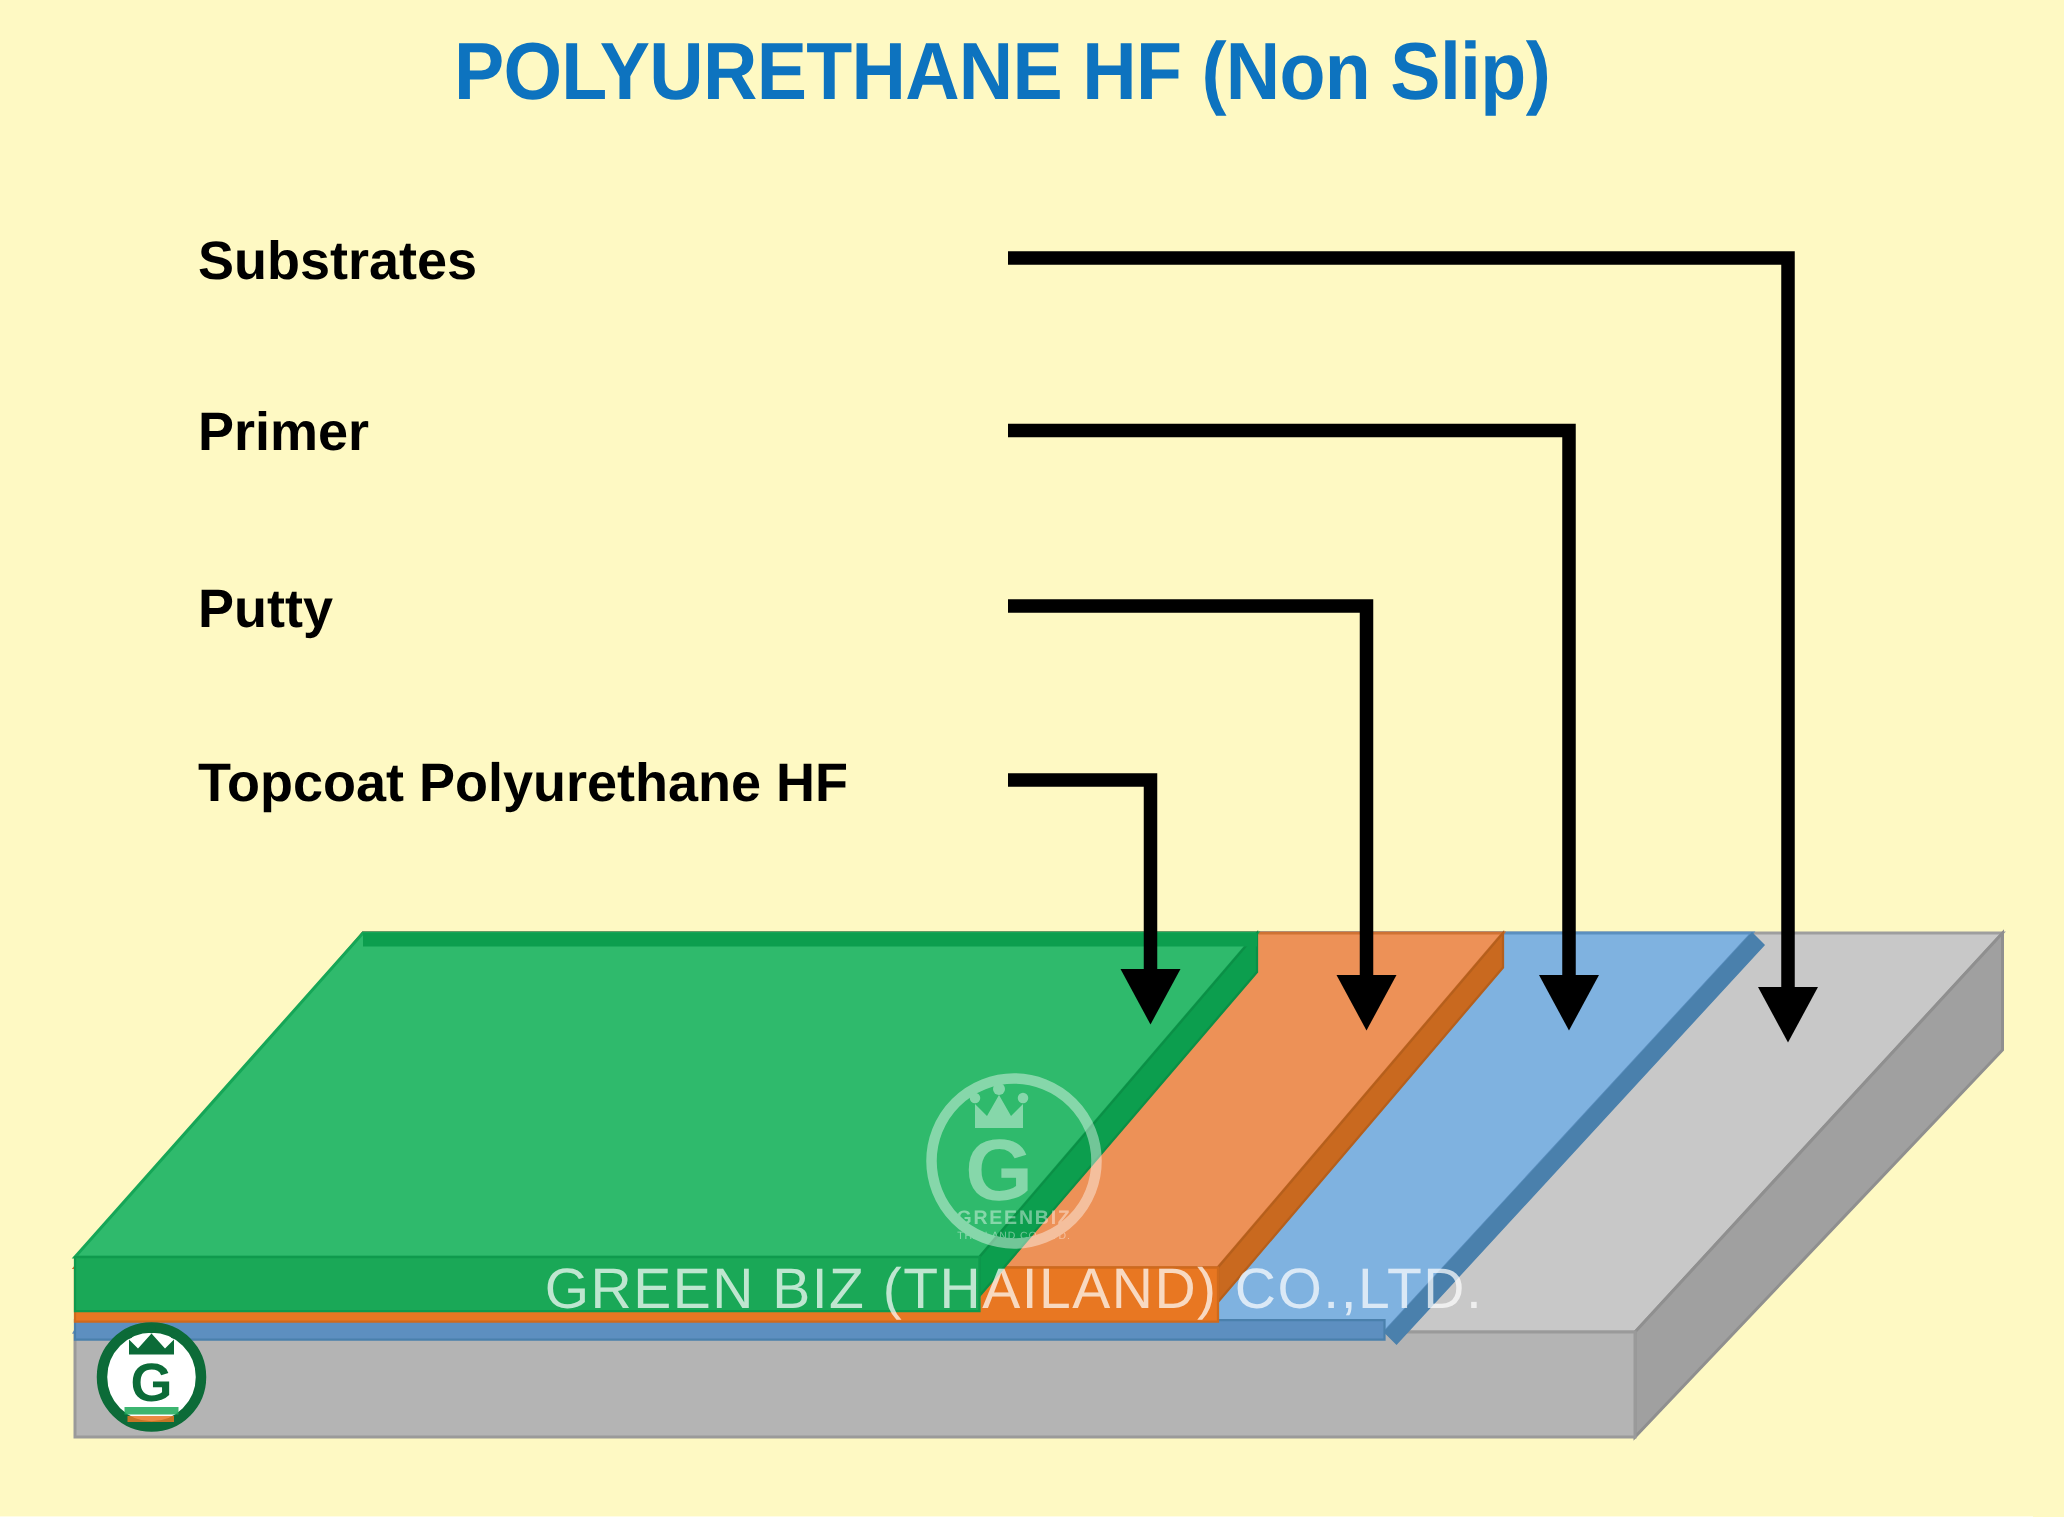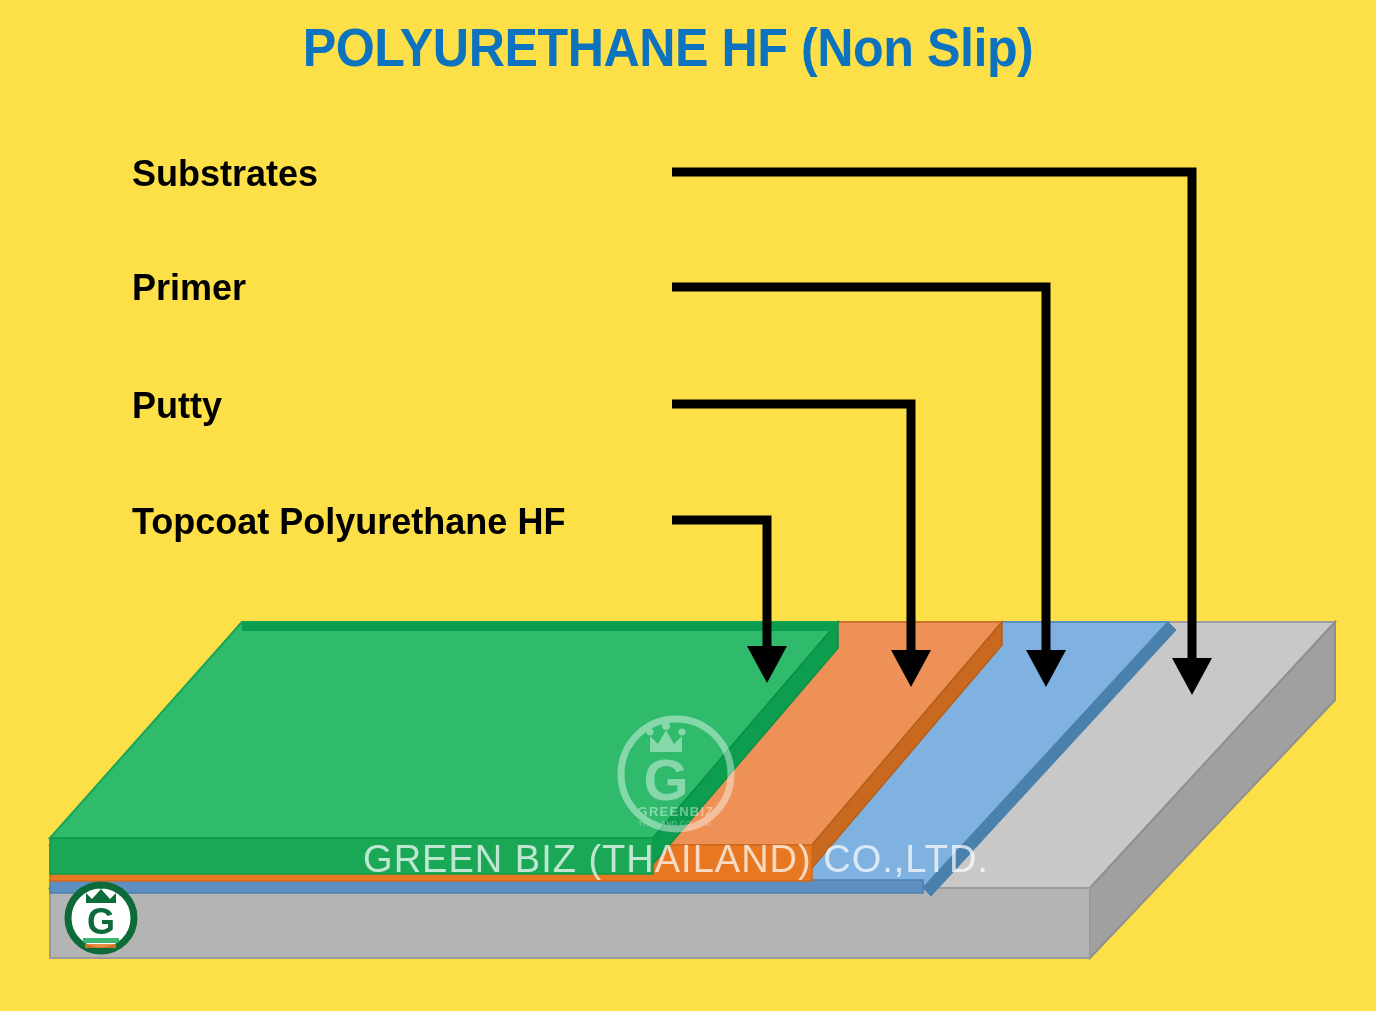--- a/index.html
+++ b/index.html
@@ -8,21 +8,21 @@
     padding: 0;
     background: #ffffff;
   }
   body {
     font-family: "Liberation Sans", sans-serif;
   }
   #page {
     position: relative;
     width: 1376px;
     height: 1011px;
-    background: #fde047;
+    background: #fef9c3;
     overflow: hidden;
   }
   #diagram-svg {
     position: absolute;
     top: 0;
     left: 0;
     width: 1376px;
     height: 1011px;
     display: block;
   }

